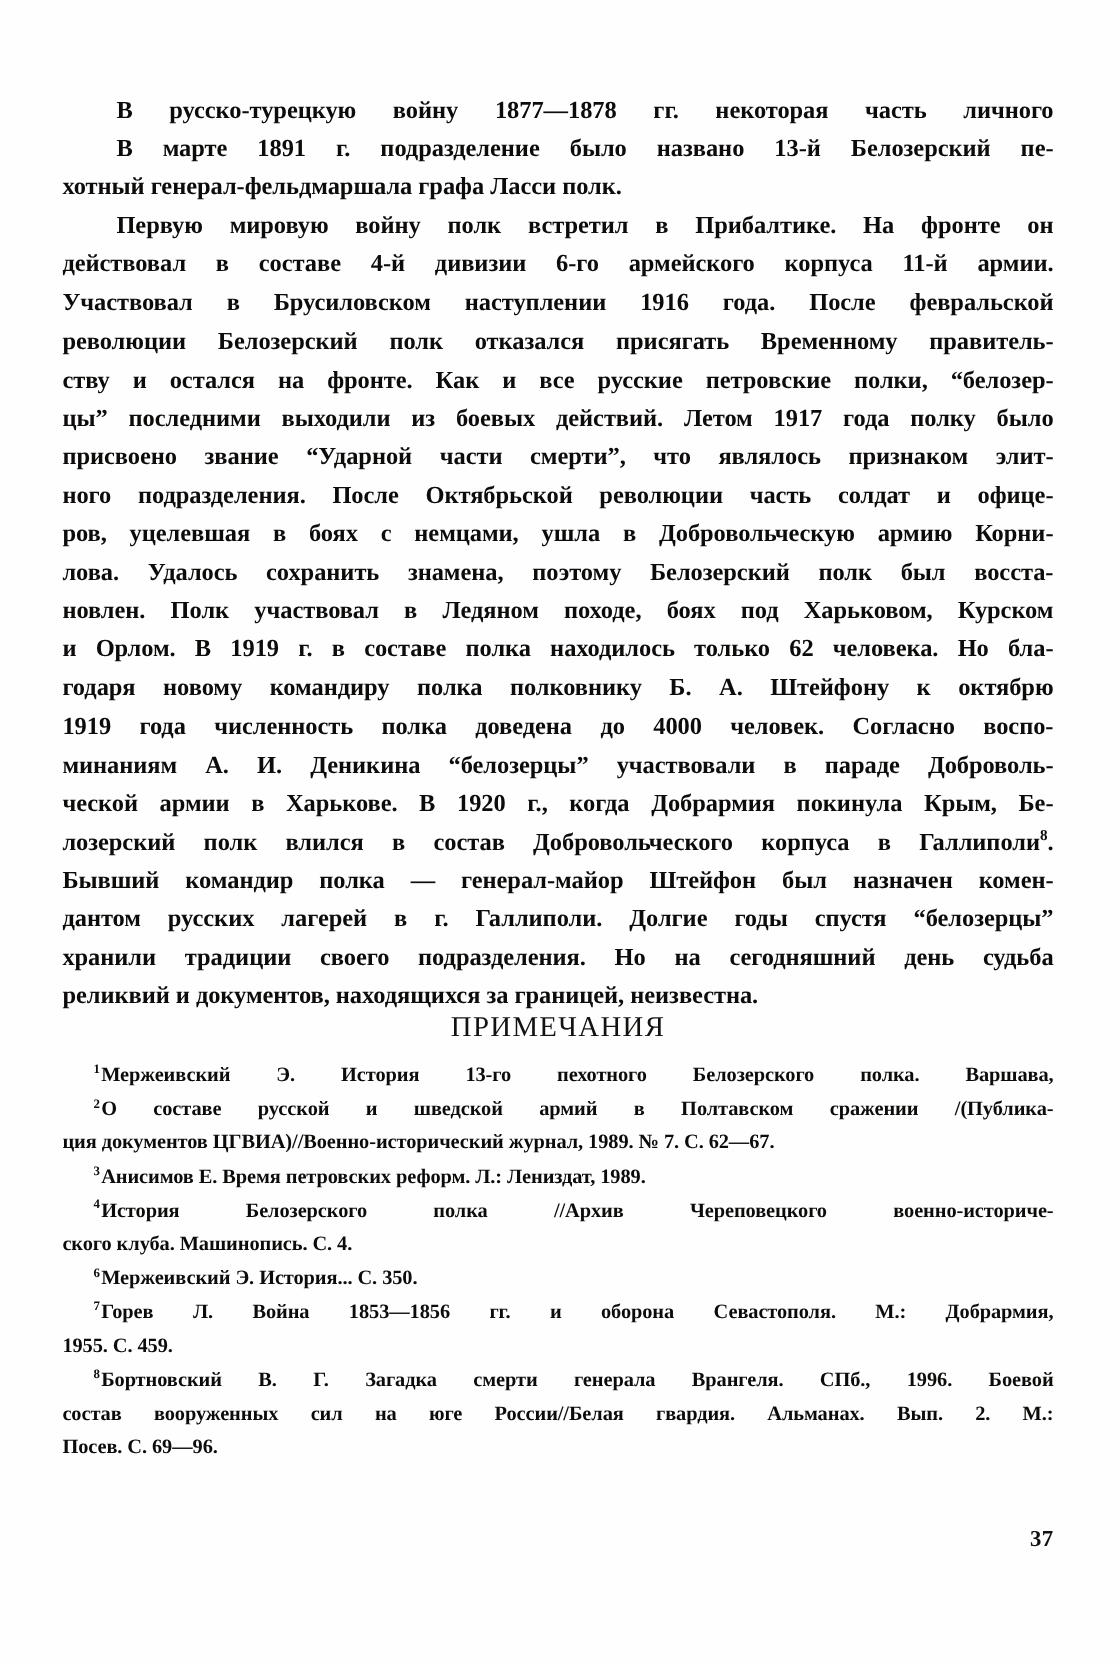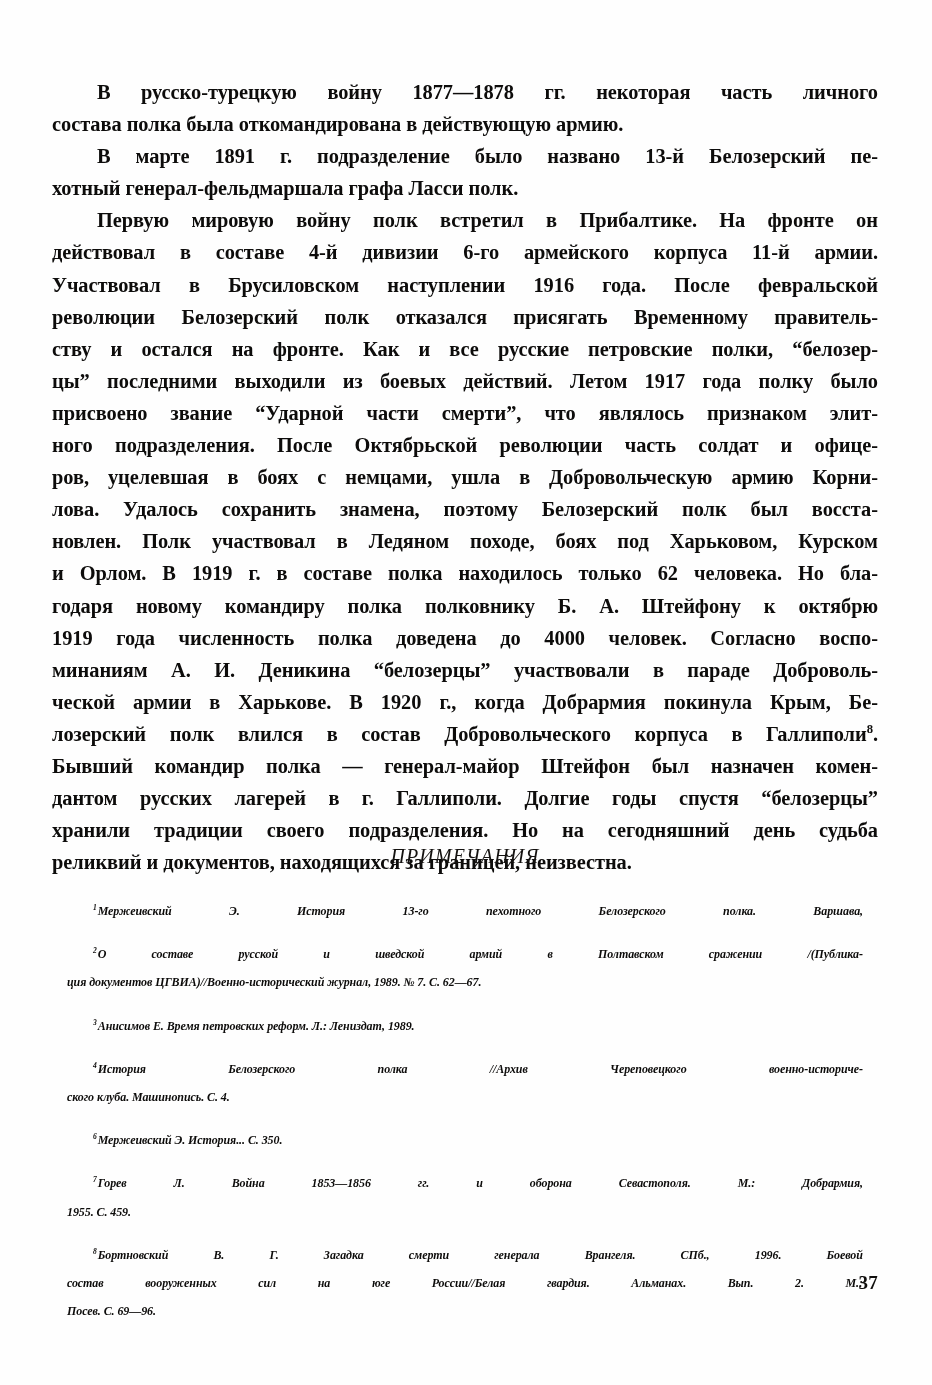--- a/index.html
+++ b/index.html
@@ -64,43 +64,41 @@
     font-weight: 700;
   }
 
   
   .notes-heading {
     position: absolute;
     left: 0;
     top: 769px;
     width: 826px;
     text-align: center;
-    font-size: 20px;
+    font-size: 24px;
     line-height: 22px;
     font-weight: 400;
     letter-spacing: 1.1px;
     color: #141210;
-    font-style: italic;
   }
 
   .notes-block {
     position: absolute;
     left: 0;
     top: 806px;
     width: 826px;
   }
 
   .note {
-    margin: 15px;
-    font-size: 12px;
+    margin: 0;
+    font-size: 17px;
     line-height: 28.2px;
     font-weight: 700;
     letter-spacing: -0.08px;
     color: #0d0c0b;
-    font-style: italic;
   }
 
   .note .ln {
     display: block;
     white-space: pre;
   }
   .note .ln.just {
     display: flex;
     justify-content: space-between;
   }
@@ -136,21 +134,20 @@
 </head>
 <body>
 
 <div class="page">
 
   <div class="text-column">
 
     <div id="body-text">
         <p class="body-para">
           <span class="ln just"><span class="w"><span class="indent"></span>В</span><span class="w">русско-турецкую</span><span class="w">войну</span><span class="w">1877—1878</span><span class="w">гг.</span><span class="w">некоторая</span><span class="w">часть</span><span class="w">личного</span></span>
-          <span class="ln">состава полка была откомандирована в действующую армию.</span>
         </p>
         <p class="body-para">
           <span class="ln just"><span class="w"><span class="indent"></span>В</span><span class="w">марте</span><span class="w">1891</span><span class="w">г.</span><span class="w">подразделение</span><span class="w">было</span><span class="w">названо</span><span class="w">13-й</span><span class="w">Белозерский</span><span class="w">пе-</span></span>
           <span class="ln">хотный генерал-фельдмаршала графа Ласси полк.</span>
         </p>
         <p class="body-para">
           <span class="ln just"><span class="w"><span class="indent"></span>Первую</span><span class="w">мировую</span><span class="w">войну</span><span class="w">полк</span><span class="w">встретил</span><span class="w">в</span><span class="w">Прибалтике.</span><span class="w">На</span><span class="w">фронте</span><span class="w">он</span></span>
           <span class="ln just"><span class="w">действовал</span><span class="w">в</span><span class="w">составе</span><span class="w">4-й</span><span class="w">дивизии</span><span class="w">6-го</span><span class="w">армейского</span><span class="w">корпуса</span><span class="w">11-й</span><span class="w">армии.</span></span>
           <span class="ln just"><span class="w">Участвовал</span><span class="w">в</span><span class="w">Брусиловском</span><span class="w">наступлении</span><span class="w">1916</span><span class="w">года.</span><span class="w">После</span><span class="w">февральской</span></span>
           <span class="ln just"><span class="w">революции</span><span class="w">Белозерский</span><span class="w">полк</span><span class="w">отказался</span><span class="w">присягать</span><span class="w">Временному</span><span class="w">правитель-</span></span>

